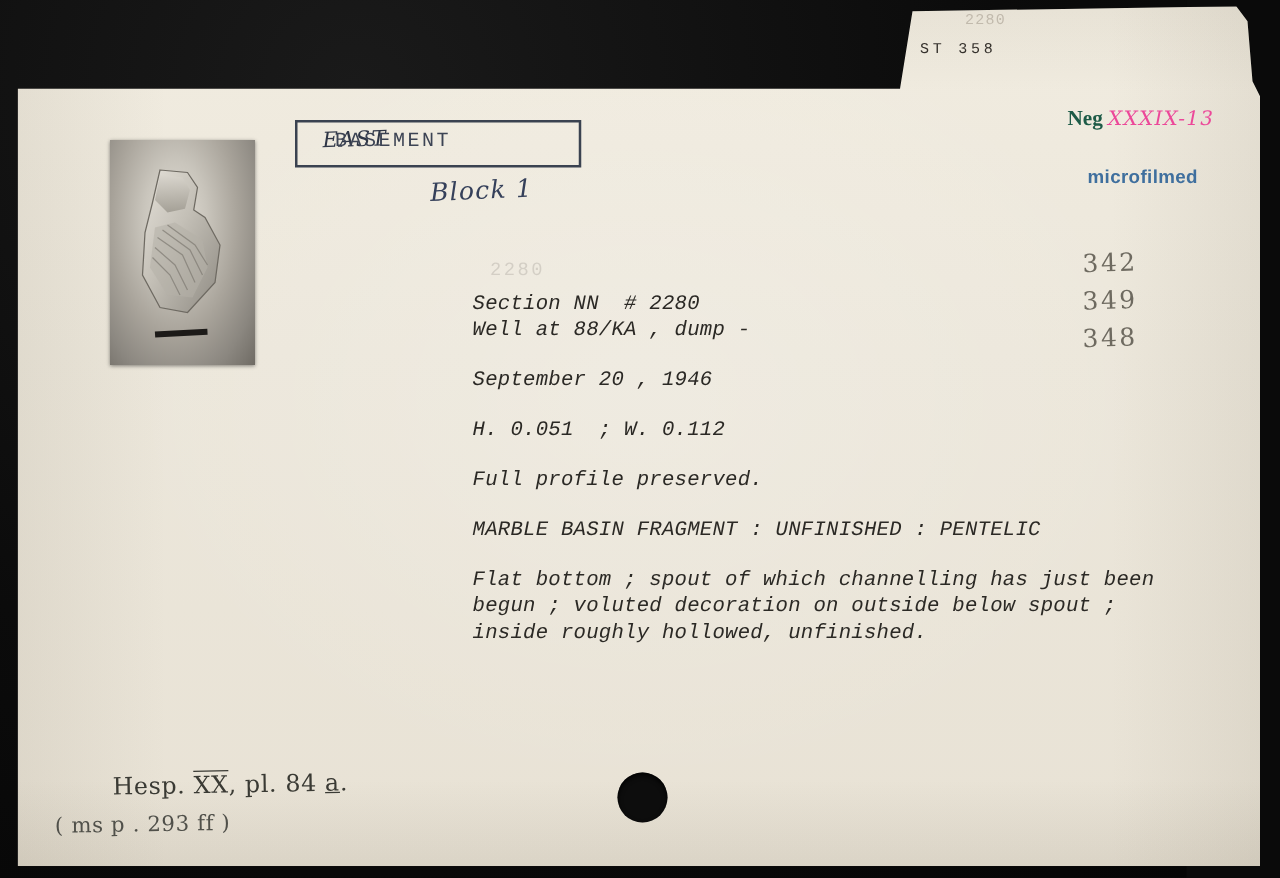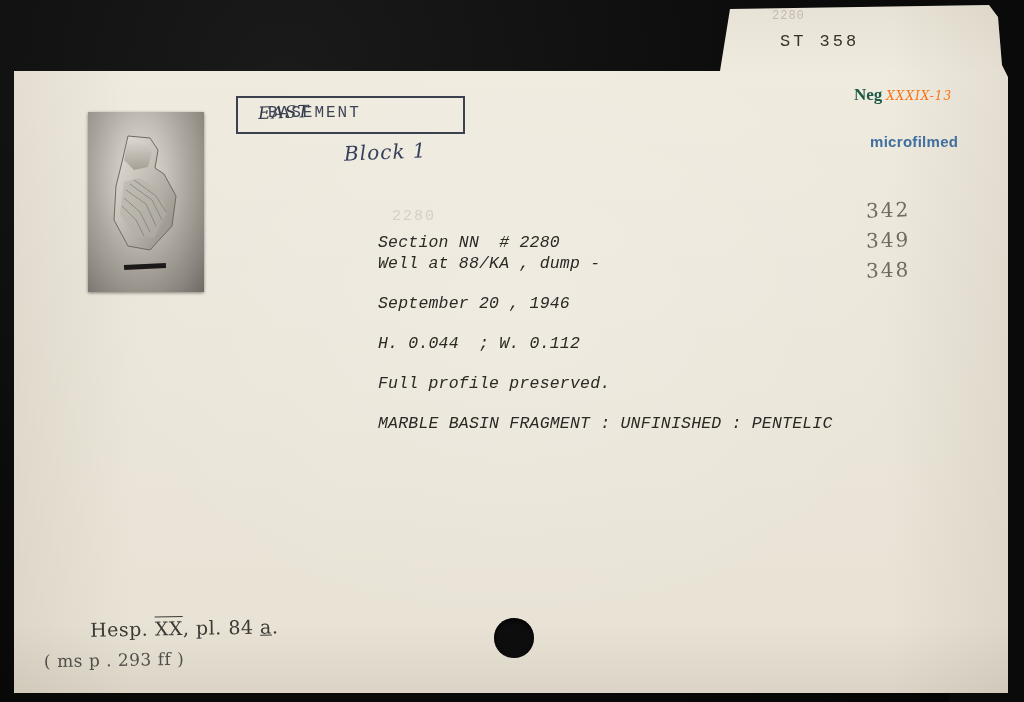--- a/index.html
+++ b/index.html
@@ -65,24 +65,23 @@
       linear-gradient(180deg, rgba(120,110,90,0.08) 0%, rgba(0,0,0,0) 10%, rgba(0,0,0,0) 90%, rgba(120,110,90,0.12) 100%);
     pointer-events: none;
   }
 
   
   .tab-label {
     position: absolute;
     left: 736px;
     top: 32px;
     font-family: "Liberation Mono", monospace;
-    font-size: 17px;
+    font-size: 12px;
     letter-spacing: 3px;
     color: #35312c;
-    margin-left: 44px;
   }
   .tab-faint {
     position: absolute;
     left: 772px;
     top: 9px;
     font-family: "Liberation Mono", monospace;
     font-size: 12px;
     color: rgba(120,110,95,0.35);
     letter-spacing: 1px;
   }
@@ -173,23 +172,23 @@
     white-space: nowrap;
   }
   #neg-label {
     font-family: "Liberation Serif", serif;
     font-weight: bold;
     font-size: 17px;
     color: #1d5b47;
   }
   #neg-value {
     font-family: "DejaVu Serif", serif;
-    font-size: 12px;
+    font-size: 16px;
     font-style: italic;
-    color: #f97316;
+    color: #ec4899;
     letter-spacing: 1px;
     margin-left: 4px;
   }
   #microfilmed {
     position: absolute;
     left: 870px;
     top: 133px;
     font-family: "Liberation Sans", sans-serif;
     font-weight: bold;
     font-size: 15px;
@@ -330,27 +329,32 @@
   <div id="ghost-line">2280</div>
   <div id="typed">
       <div class="blk">
         <div class="line">Section NN  # 2280</div>
         <div class="line">Well at 88/KA , dump -</div>
       </div>
       <div class="blk">
         <div class="line">September 20 , 1946</div>
       </div>
       <div class="blk">
-        <div class="line">H. 0.044  ; W. 0.112</div>
+        <div class="line">H. 0.051  ; W. 0.112</div>
       </div>
       <div class="blk">
         <div class="line">Full profile preserved.</div>
       </div>
       <div class="blk">
         <div class="line">MARBLE BASIN FRAGMENT : UNFINISHED : PENTELIC</div>
+      </div>
+      <div class="blk">
+        <div class="line">Flat bottom ; spout of which channelling has just been</div>
+        <div class="line">begun ; voluted decoration on outside below spout ;</div>
+        <div class="line">inside roughly hollowed, unfinished.</div>
       </div>
     </div>
 
   <div id="hesp">
     <span>Hesp. </span><span class="ovl ul">XX</span><span>, pl. 84 </span><span class="ul">a</span><span>.</span>
   </div>
   <div id="msp">( ms p . 293 ff )</div>
 
   <div id="punch"></div>
 </div>

